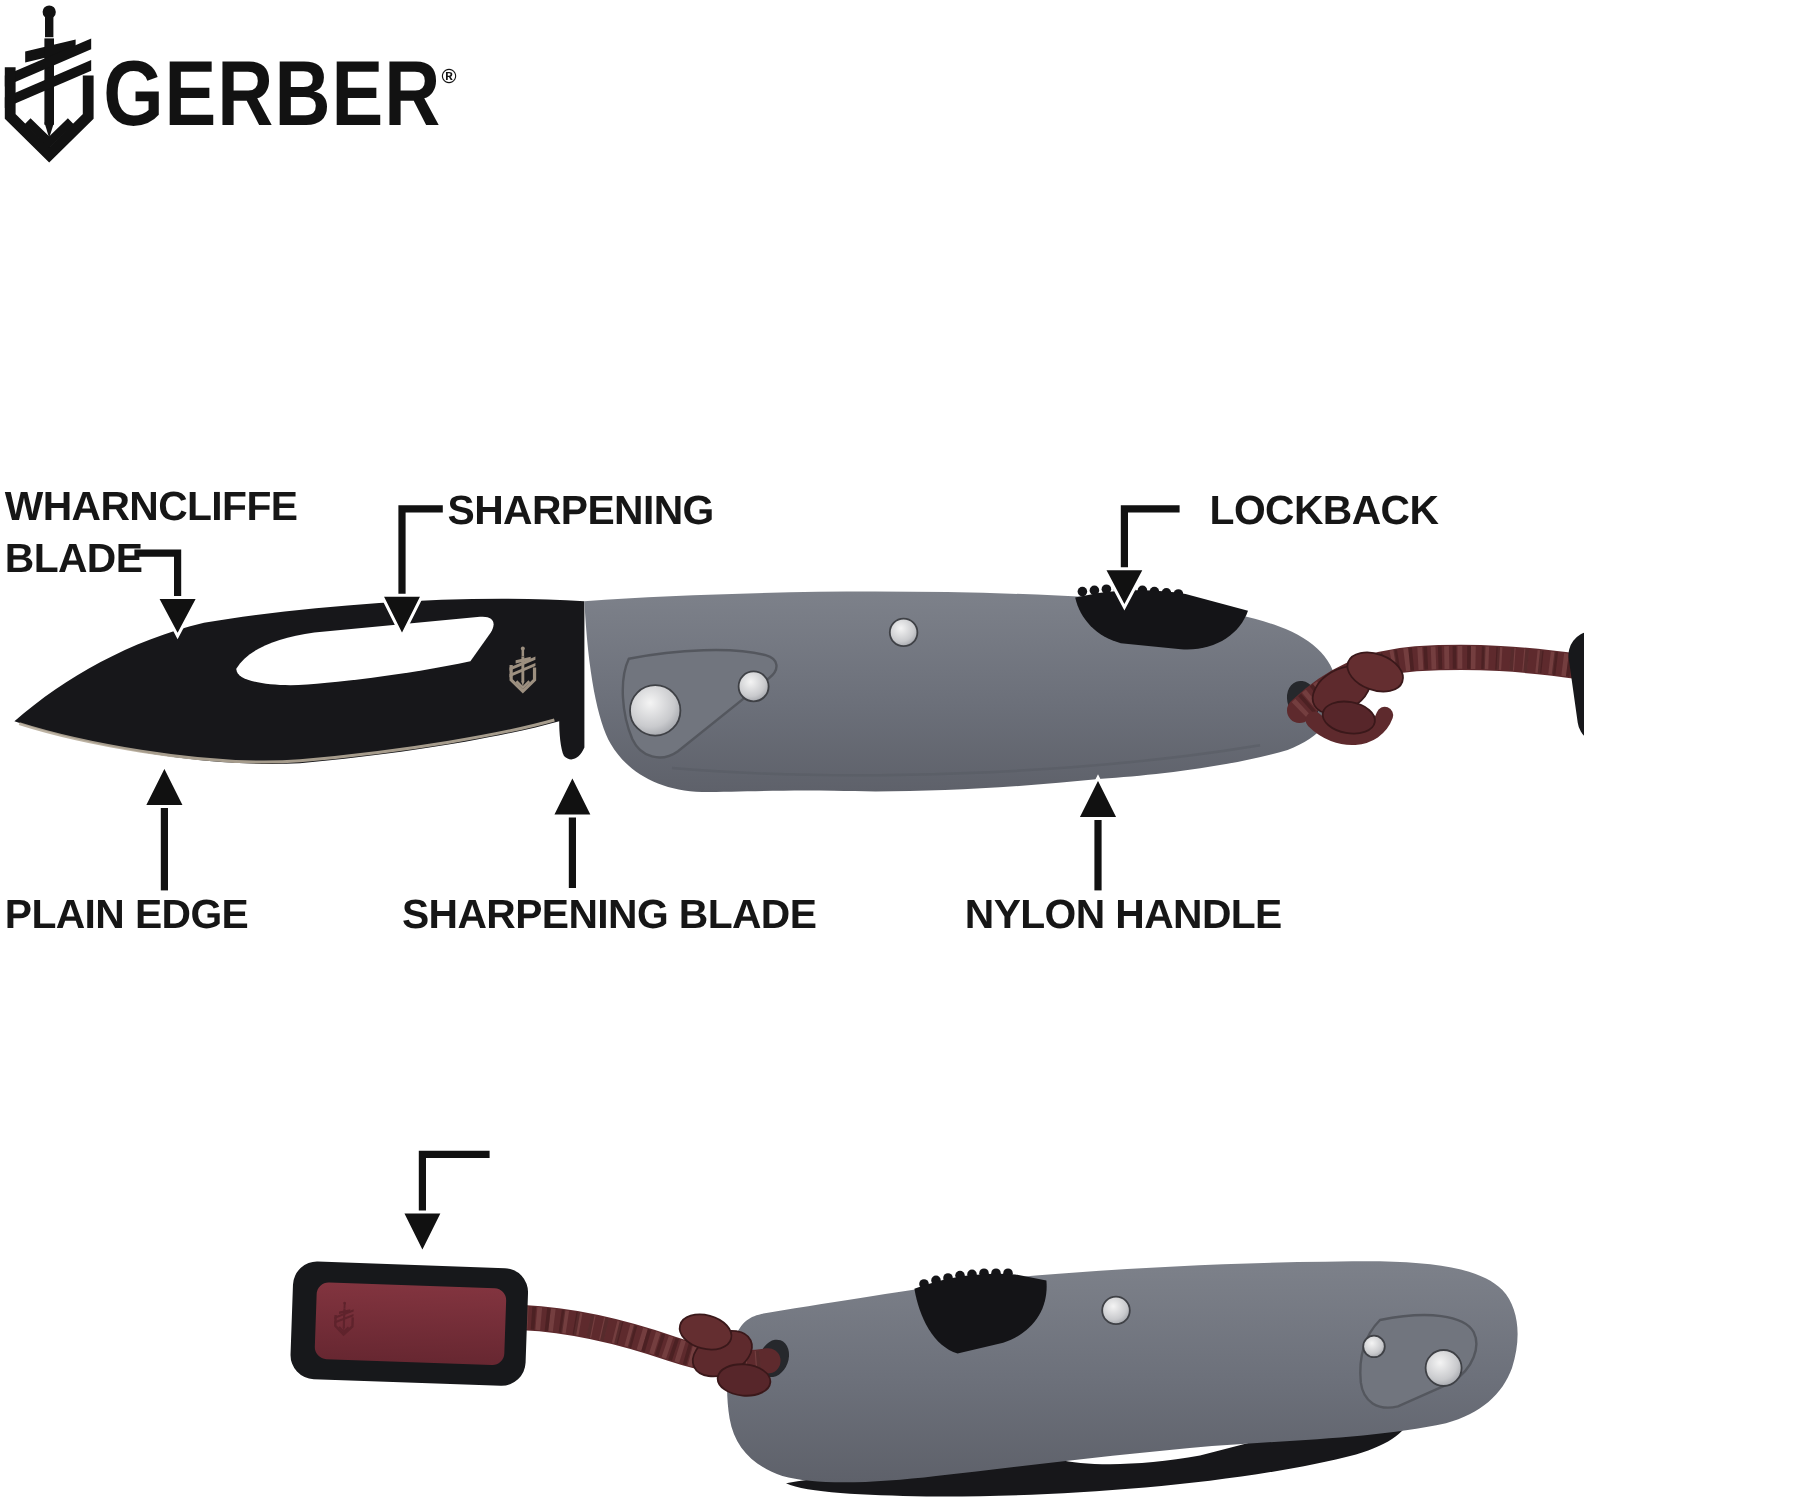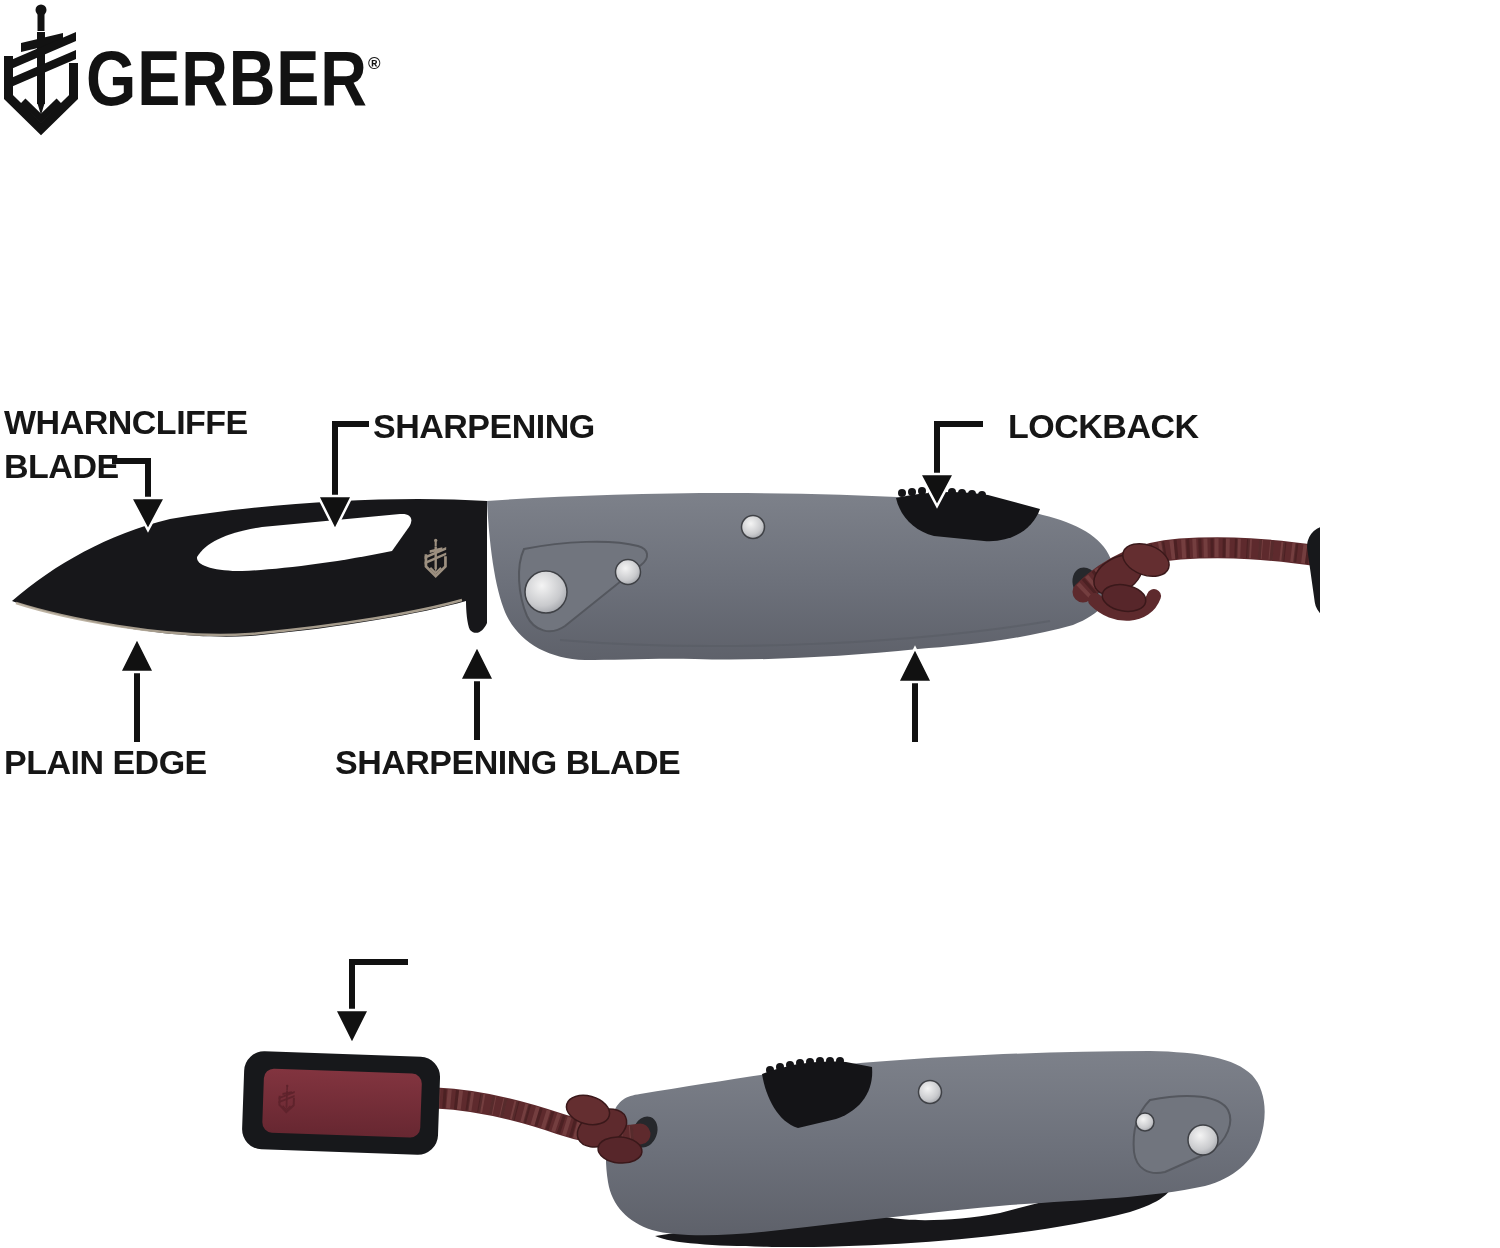--- a/index.html
+++ b/index.html
@@ -246,15 +246,16 @@
   <div class="callout wrap" style="left:4px;top:400px;width:255px;">WHARNCLIFFE BLADE</div>
 
   <div class="callout" style="left:373px;top:404px;">SHARPENING</div>
 
   <div class="callout" style="left:1008px;top:404px;">LOCKBACK</div>
 
   <div class="callout" style="left:4px;top:740px;">PLAIN EDGE</div>
 
   <div class="callout" style="left:335px;top:740px;">SHARPENING BLADE</div>
 
+  <div class="callout" style="left:804px;top:740px;">NYLON HANDLE</div>
 
 
 </div>
 
 </body></html>

